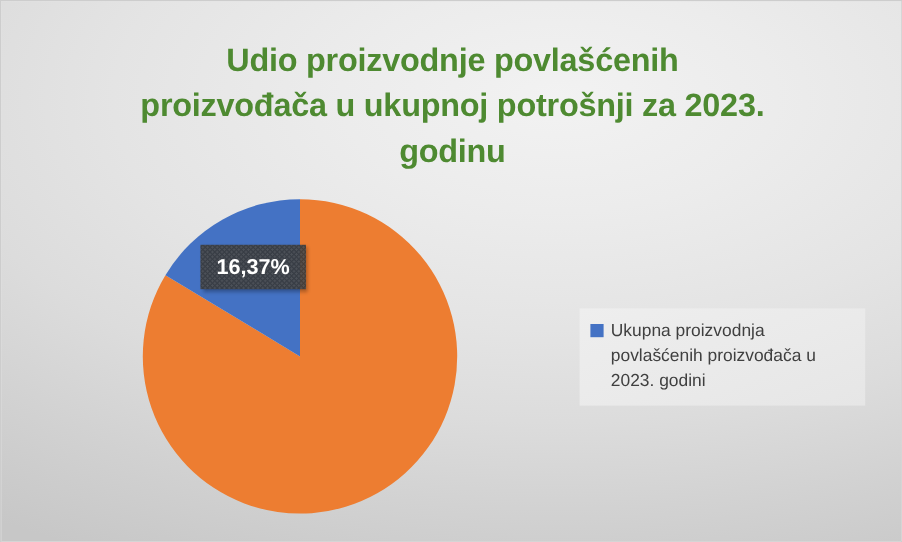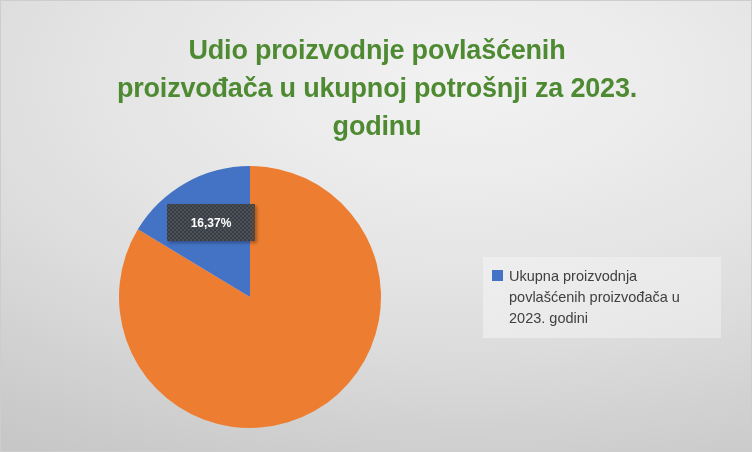--- a/index.html
+++ b/index.html
@@ -74,21 +74,21 @@
       radial-gradient(rgba(255,255,255,0.10) 0.8px, transparent 0.9px);
     background-size: 4px 4px, 4px 4px;
     background-position: 0 0, 2px 2px;
     box-shadow: 2px 2px 3px rgba(0,0,0,0.30);
     display: flex;
     align-items: center;
     justify-content: center;
   }
   #pie-data-label-text {
     color: #ffffff;
-    font-size: 12px;
+    font-size: 18px;
     font-weight: bold;
     letter-spacing: 0px;
   }
 
   
   #chart-legend {
     position: absolute;
     left: 482px;
     top: 256px;
     width: 238px;

